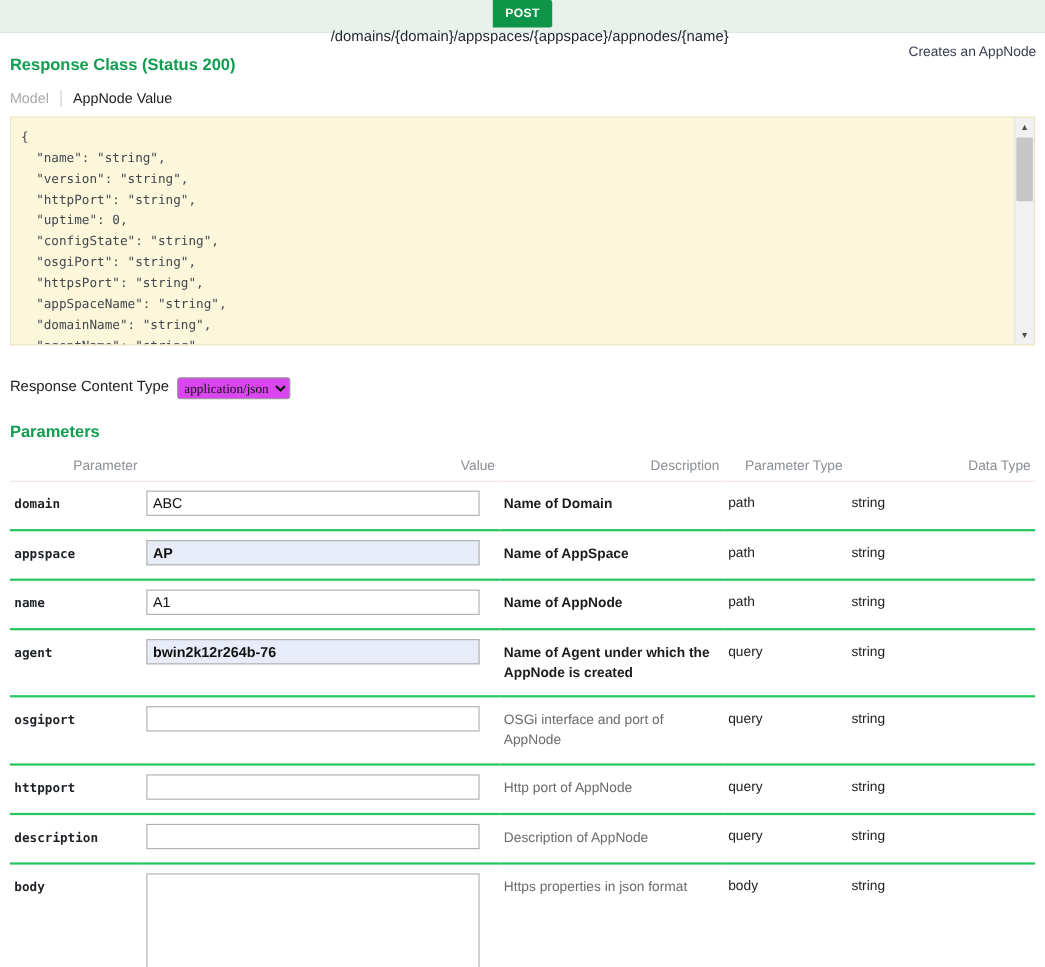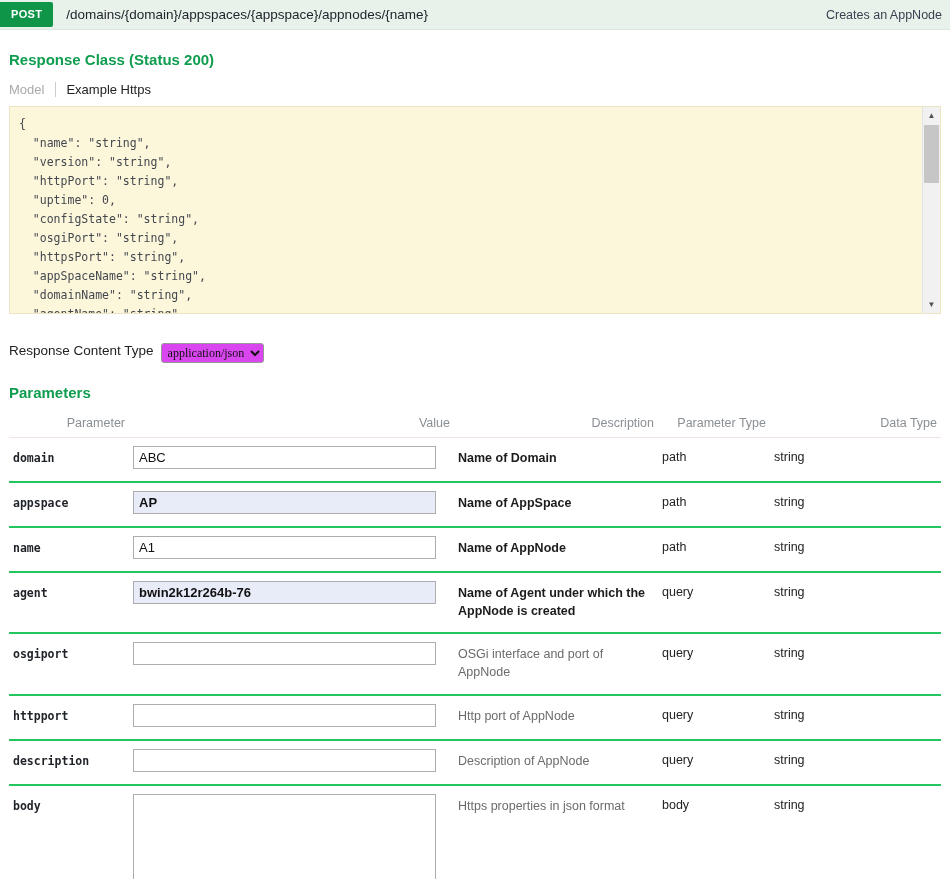--- a/index.html
+++ b/index.html
@@ -11,20 +11,21 @@
     -webkit-font-smoothing: antialiased;
   }
 
   
   .endpoint-header {
     display: flex;
     align-items: center;
     height: 29px;
     background: var(--header-bg, #e8f2ea);
     border-bottom: 1px solid #d9e8dd;
+    flex-direction: column;
   }
   .method-badge {
     background: var(--method-badge, #0f9548);
     color: #fff;
     font-weight: bold;
     font-size: 11px;
     height: 25px;
     line-height: 25px;
     padding: 0 11px;
     border-radius: 0 2px 2px 0;
@@ -217,21 +218,21 @@
     <span class="endpoint-path">/domains/{domain}/appspaces/{appspace}/appnodes/{name}</span>
     <span class="endpoint-summary">Creates an AppNode</span>
   </div>
 
   <div class="content">
 
     <h2 class="section-title">Response Class (Status 200)</h2>
 
     <div class="tabs">
       <span class="tab-inactive">Model</span>
-      <span class="tab-active">Example Https</span>
+      <span class="tab-active">AppNode Value</span>
     </div>
 
     <div class="code-block">
       <pre>{
   "name": "string",
   "version": "string",
   "httpPort": "string",
   "uptime": 0,
   "configState": "string",
   "osgiPort": "string",

